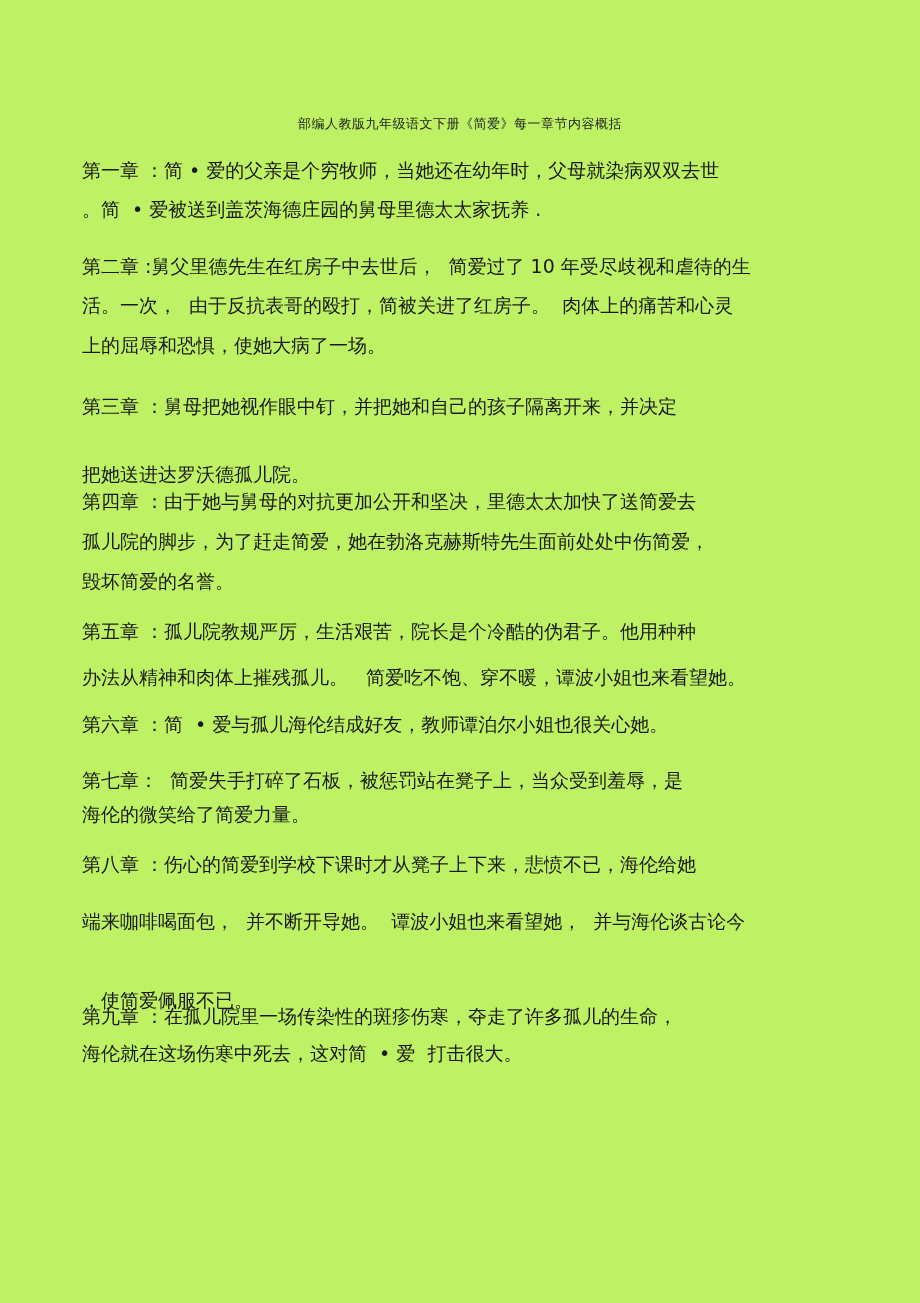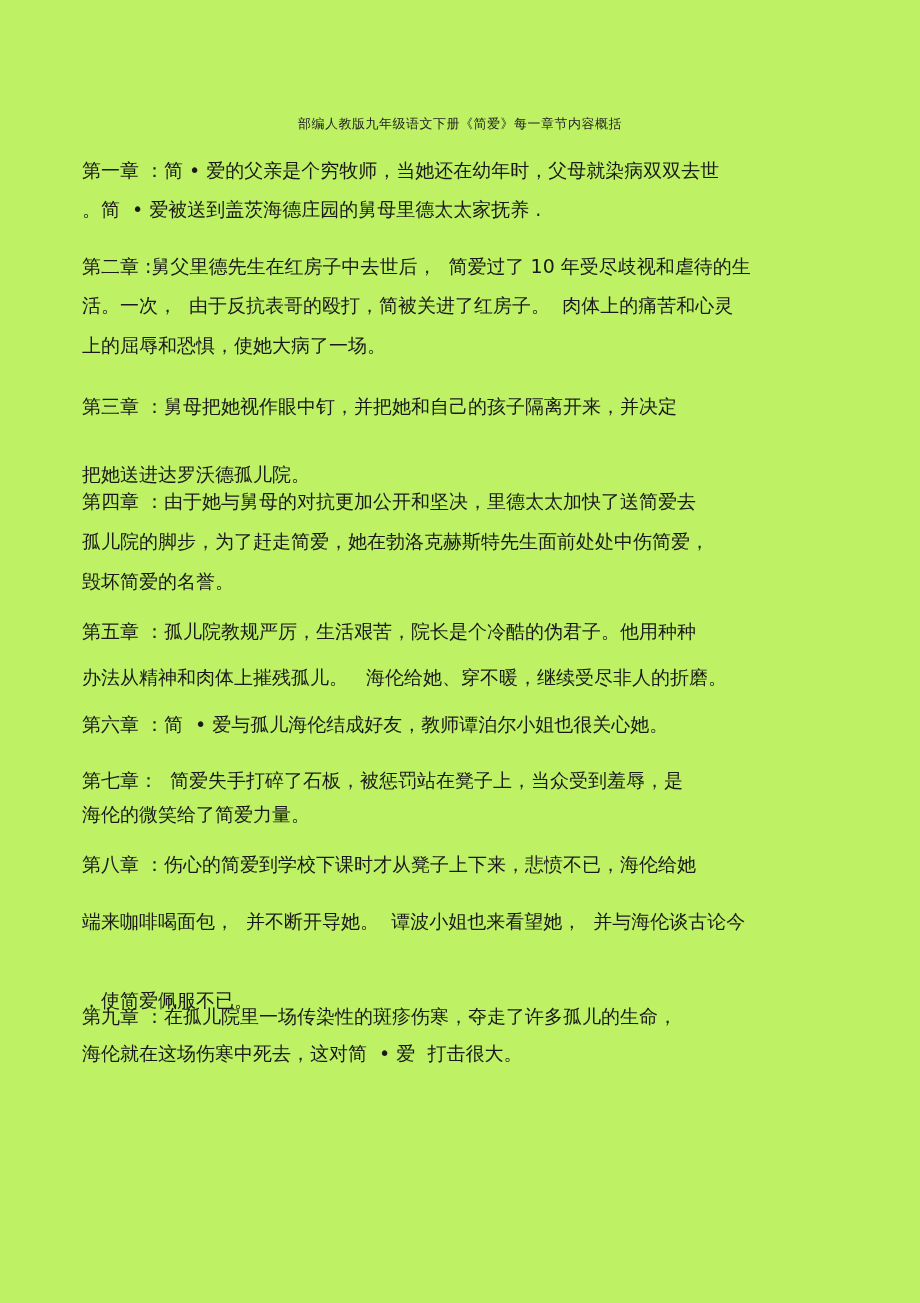--- a/index.html
+++ b/index.html
@@ -59,21 +59,21 @@
   <div class="line" style="top:333px;">上的屈辱和恐惧，使她大病了一场。</div>
 
   <div class="line" style="top:394px;">第三章 ：舅母把她视作眼中钉，并把她和自己的孩子隔离开来，并决定</div>
   <div class="line" style="top:428px;margin-top:34px;">把她送进达罗沃德孤儿院。</div>
 
   <div class="line" style="top:489px;">第四章 ：由于她与舅母的对抗更加公开和坚决，里德太太加快了送简爱去</div>
   <div class="line" style="top:529px;">孤儿院的脚步，为了赶走简爱，她在勃洛克赫斯特先生面前处处中伤简爱，</div>
   <div class="line" style="top:569px;">毁坏简爱的名誉。</div>
 
   <div class="line" style="top:619px;">第五章 ：孤儿院教规严厉，生活艰苦，院长是个冷酷的伪君子。他用种种</div>
-  <div class="line" style="top:665px;">办法从精神和肉体上摧残孤儿。   海伦给她、穿不暖，继续受尽非人的折磨。</div>
+  <div class="line" style="top:665px;">办法从精神和肉体上摧残孤儿。   简爱吃不饱、穿不暖，谭波小姐也来看望她。</div>
 
   <div class="line" style="top:712px;">第六章 ：简  • 爱与孤儿海伦结成好友，教师谭泊尔小姐也很关心她。</div>
 
   <div class="line" style="top:768px;">第七章：  简爱失手打碎了石板，被惩罚站在凳子上，当众受到羞辱，是</div>
   <div class="line" style="top:804px;font-family:Liberation Mono, monospace;">海伦的微笑给了简爱力量。</div>
 
   <div class="line" style="top:852px;">第八章 ：伤心的简爱到学校下课时才从凳子上下来，悲愤不已，海伦给她</div>
   <div class="line" style="top:909px;">端来咖啡喝面包，  并不断开导她。  谭波小姐也来看望她，  并与海伦谈古论今</div>
   <div class="line" style="top:988px;">，使简爱佩服不已。</div>
 

